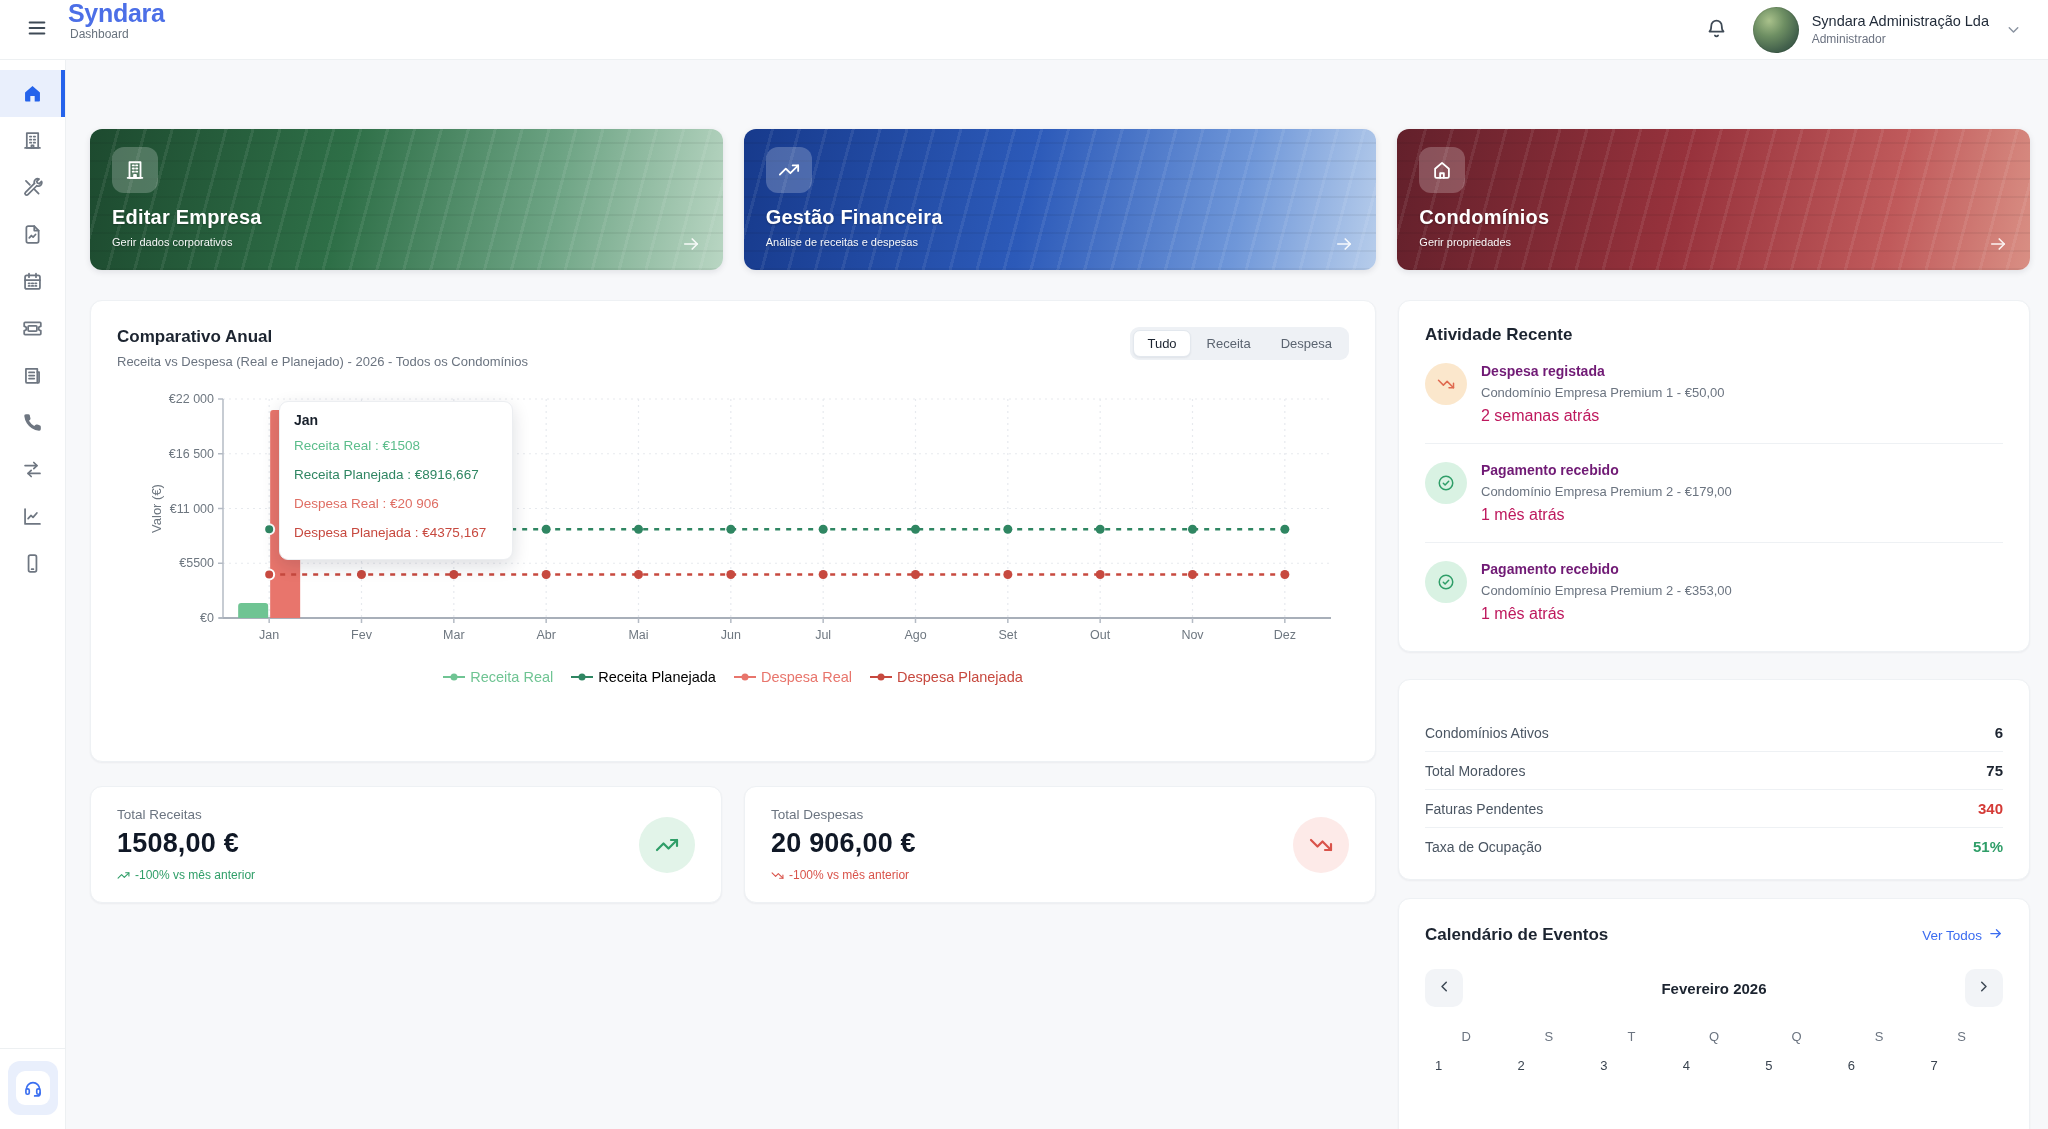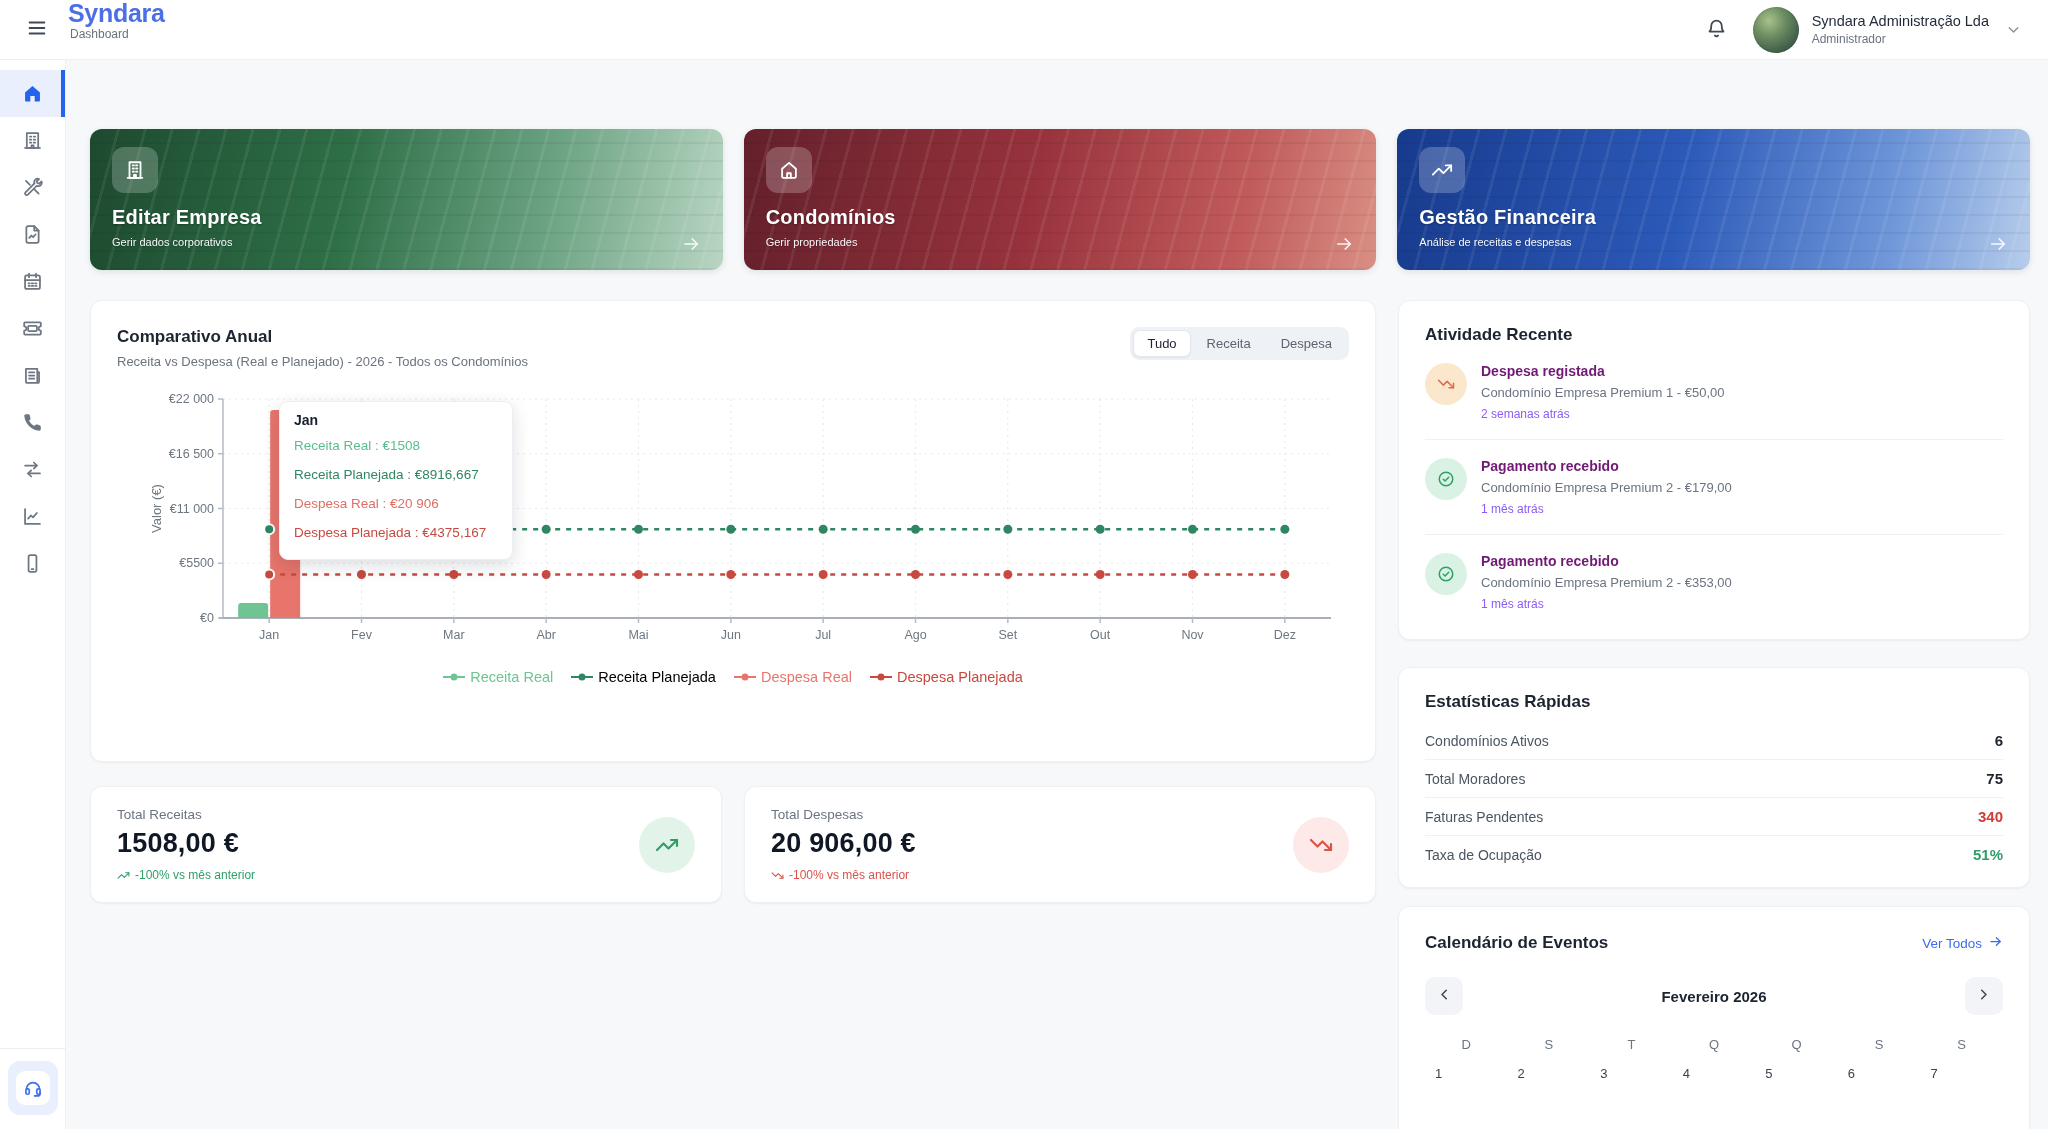--- a/index.html
+++ b/index.html
@@ -86,21 +86,21 @@
   .tb-green { background:#e2f4e9; color:#2f9e68; } .tb-red { background:#fdeae8; color:#d9534a; }
 
   
   .activity-card { padding:24px 26px 10px; }
   .act-item { display:flex; gap:14px; padding:18px 0; border-bottom:1px solid #eef1f4; }
   .act-item:last-child { border-bottom:none; }
   .act-bubble { width:42px; height:42px; border-radius:50%; flex:none; display:flex; align-items:center; justify-content:center; }
   .ab-orange { background:#fbe7cc; color:#e06a4f; } .ab-green { background:#d9f2e3; color:#2f9e68; }
   .act-title { font-size:14px; font-weight:600; color:#701a75; }
   .act-sub { font-size:13px; color:#6b7480; margin-top:6px; }
-  .act-time { font-size:12px; color:#8b5cf6; margin-top:7px; }
+  .act-time { font-size:16px; color:#be185d; margin-top:7px; }
 
   
   .stats-card { margin-top:27px; padding:24px 26px 14px; }
   .stats-list { margin-top:10px; }
   .stat-row { display:flex; justify-content:space-between; align-items:center; padding:10px 0; border-bottom:1px solid #eef1f4; }
   .stat-row:last-child { border-bottom:none; }
   .stat-label { font-size:14px; color:#4a5562; }
   .stat-value { font-size:15px; font-weight:700; }
   .sv-dark { color:#1c2430; } .sv-red { color:#d43a36; } .sv-green { color:#2f9e68; }
 
@@ -280,48 +280,48 @@
             <div class="hero-title">Editar Empresa</div>
             <div class="hero-sub">Gerir dados corporativos</div>
           </div>
           <span class="hero-arrow">
             <svg viewBox="0 0 24 24" width="20" height="20" fill="none" stroke="currentColor" stroke-width="2" stroke-linecap="round" stroke-linejoin="round">
               <path d="M4.5 12h15"></path>
               <path d="M13.5 6l6 6-6 6"></path>
             </svg>
           </span>
         </div>
+        <div class="hero-card hero-blue">
+          <div class="hero-inner">
+            <div class="hero-chip">
+              <svg viewBox="0 0 24 24" width="22" height="22" fill="none" stroke="currentColor" stroke-width="2" stroke-linecap="round" stroke-linejoin="round">
+                <path d="M22 7l-8.5 8.5-5-5L2 17"></path>
+                <path d="M16 7h6v6"></path>
+              </svg>
+            </div>
+            <div class="hero-title">Gestão Financeira</div>
+            <div class="hero-sub">Análise de receitas e despesas</div>
+          </div>
+          <span class="hero-arrow">
+            <svg viewBox="0 0 24 24" width="20" height="20" fill="none" stroke="currentColor" stroke-width="2" stroke-linecap="round" stroke-linejoin="round">
+              <path d="M4.5 12h15"></path>
+              <path d="M13.5 6l6 6-6 6"></path>
+            </svg>
+          </span>
+        </div>
         <div class="hero-card hero-red">
           <div class="hero-inner">
             <div class="hero-chip">
               <svg viewBox="0 0 24 24" width="22" height="22" fill="none" stroke="currentColor" stroke-width="2" stroke-linecap="round" stroke-linejoin="round">
                 <path d="M4.5 10.7 12 4.2l7.5 6.5V19a1.5 1.5 0 0 1-1.5 1.5H6A1.5 1.5 0 0 1 4.5 19z"></path>
                 <path d="M10 20.5v-5h4v5"></path>
               </svg>
             </div>
             <div class="hero-title">Condomínios</div>
             <div class="hero-sub">Gerir propriedades</div>
-          </div>
-          <span class="hero-arrow">
-            <svg viewBox="0 0 24 24" width="20" height="20" fill="none" stroke="currentColor" stroke-width="2" stroke-linecap="round" stroke-linejoin="round">
-              <path d="M4.5 12h15"></path>
-              <path d="M13.5 6l6 6-6 6"></path>
-            </svg>
-          </span>
-        </div>
-        <div class="hero-card hero-blue">
-          <div class="hero-inner">
-            <div class="hero-chip">
-              <svg viewBox="0 0 24 24" width="22" height="22" fill="none" stroke="currentColor" stroke-width="2" stroke-linecap="round" stroke-linejoin="round">
-                <path d="M22 7l-8.5 8.5-5-5L2 17"></path>
-                <path d="M16 7h6v6"></path>
-              </svg>
-            </div>
-            <div class="hero-title">Gestão Financeira</div>
-            <div class="hero-sub">Análise de receitas e despesas</div>
           </div>
           <span class="hero-arrow">
             <svg viewBox="0 0 24 24" width="20" height="20" fill="none" stroke="currentColor" stroke-width="2" stroke-linecap="round" stroke-linejoin="round">
               <path d="M4.5 12h15"></path>
               <path d="M13.5 6l6 6-6 6"></path>
             </svg>
           </span>
         </div>
       </section>
 
@@ -552,21 +552,20 @@
                 <div>
                   <div class="act-title">Pagamento recebido</div>
                   <div class="act-sub">Condomínio Empresa Premium 2 - €353,00</div>
                   <div class="act-time">1 mês atrás</div>
                 </div>
               </div>
             </div>
         </section>
 
         <section class="card stats-card">
-          <div class="panel-title">Estatísticas Rápidas</div>
           <div class="stats-list" id="stats-list">
               <div class="stat-row">
                 <span class="stat-label">Condomínios Ativos</span>
                 <span class="stat-value sv-dark">6</span>
               </div>
               <div class="stat-row">
                 <span class="stat-label">Total Moradores</span>
                 <span class="stat-value sv-dark">75</span>
               </div>
               <div class="stat-row">

